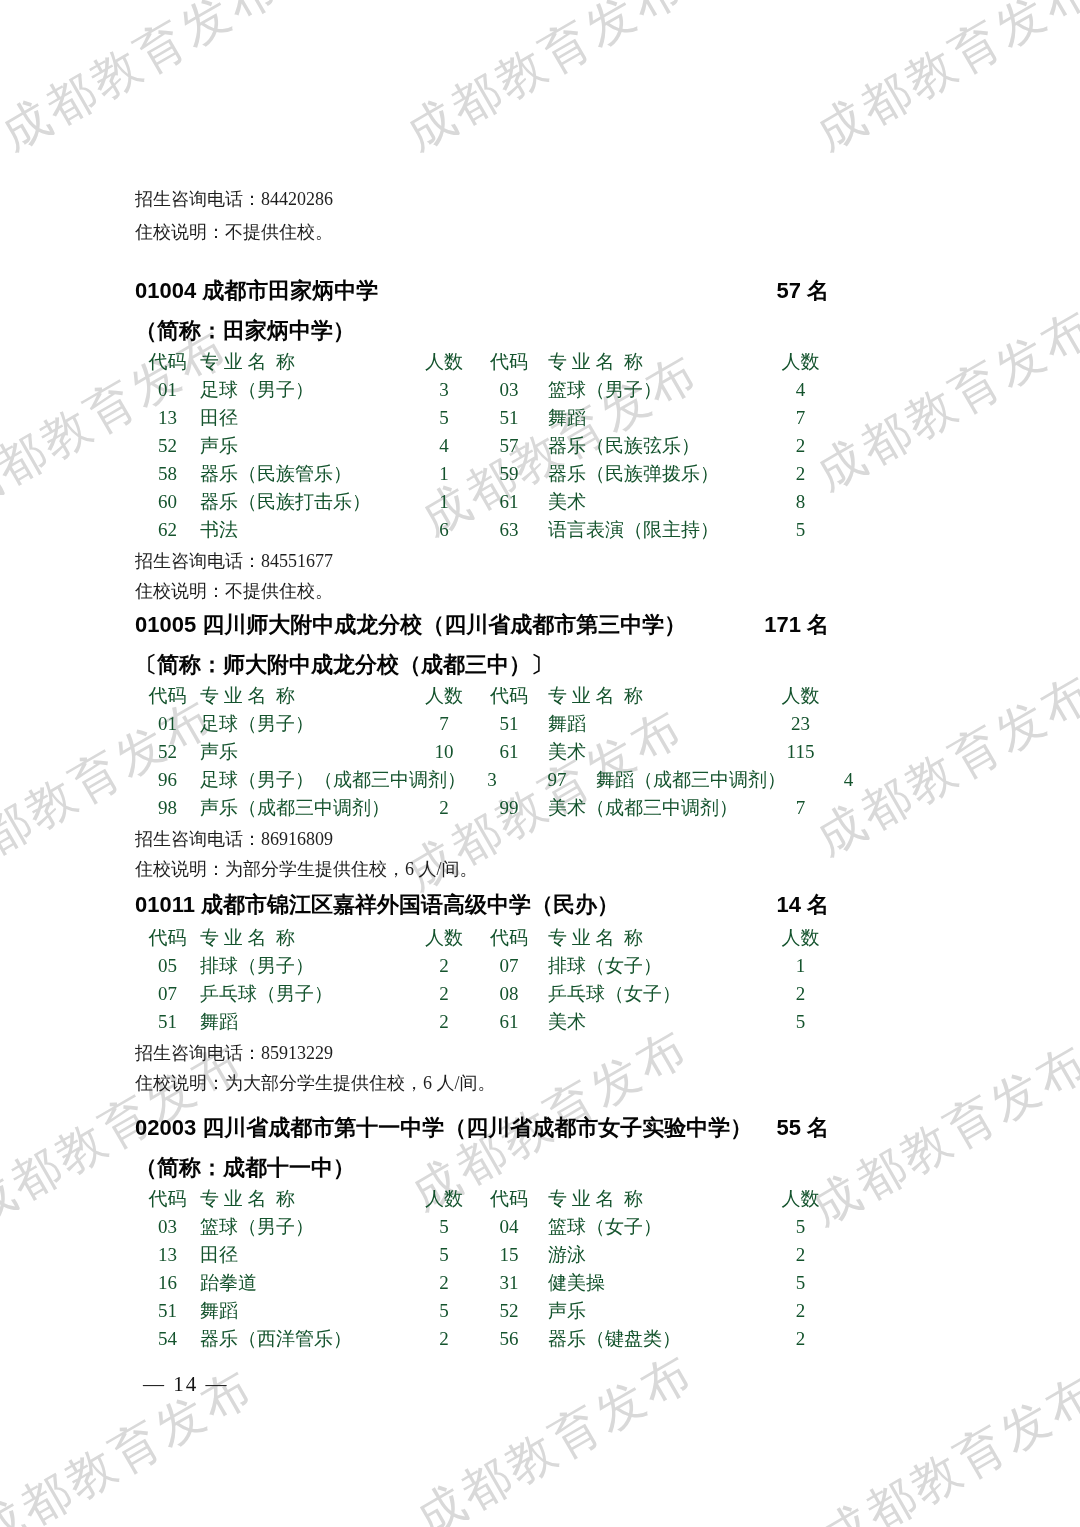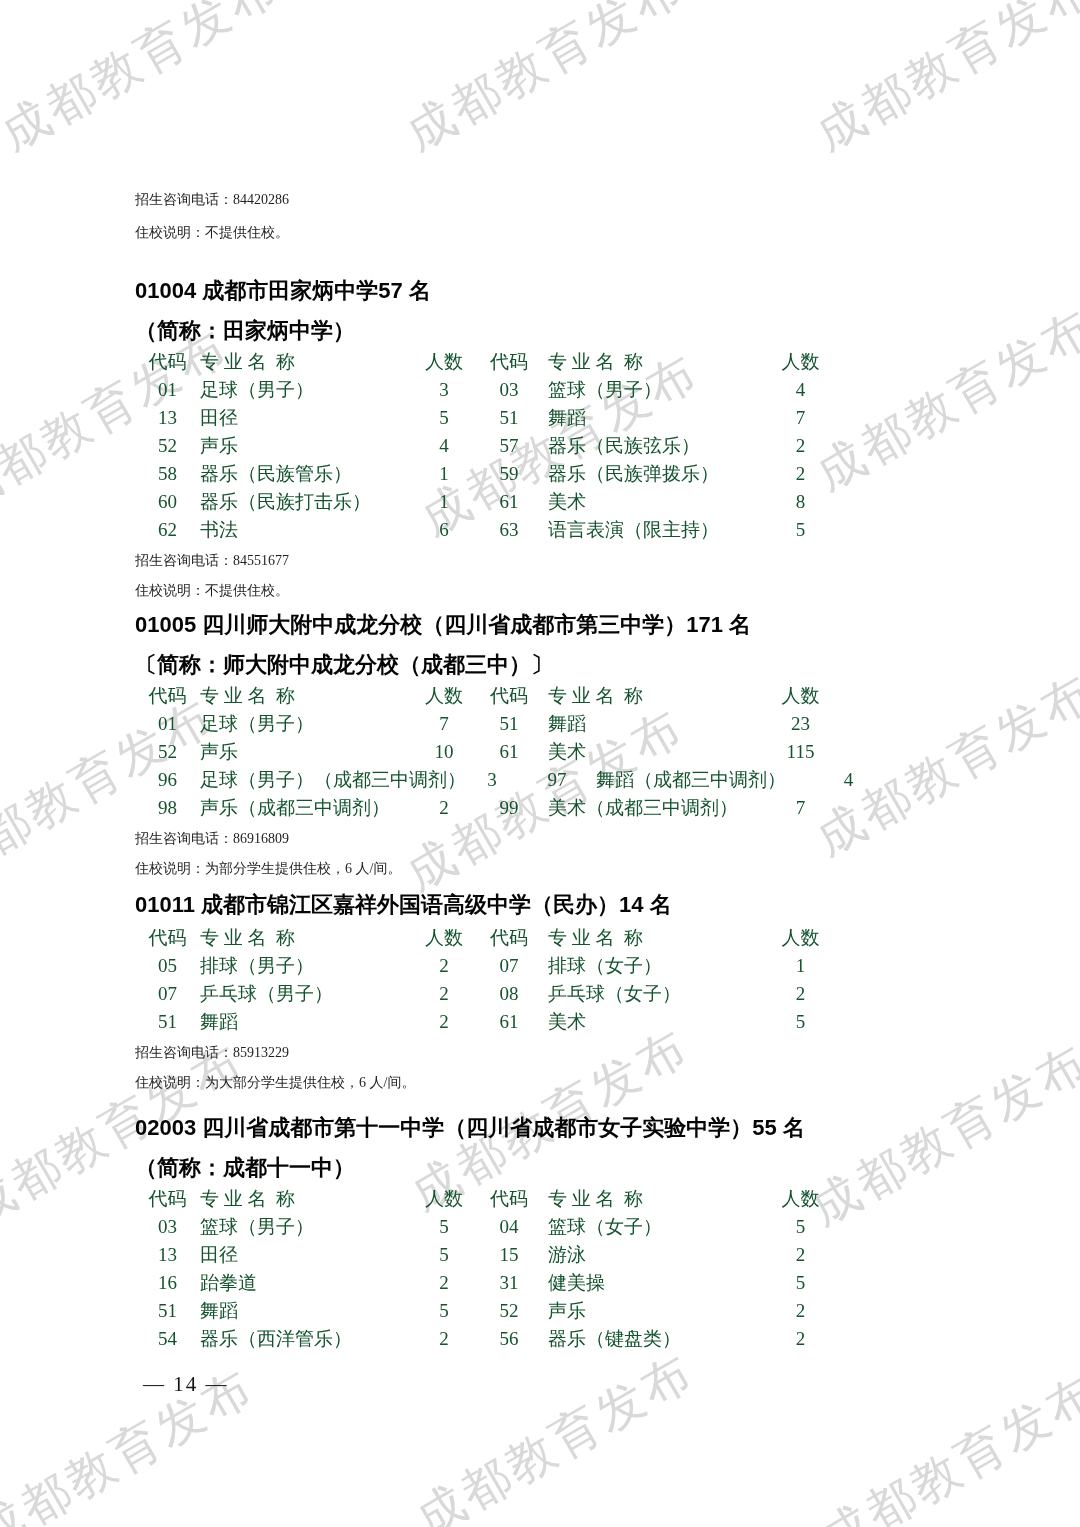--- a/index.html
+++ b/index.html
@@ -29,30 +29,30 @@
     pointer-events: none;
   }
   
   .content {
     position: absolute;
     left: 135px; top: 0;
     width: 694px; height: 100%;
   }
   .body-line {
     font-family: "Liberation Serif", "DejaVu Serif", serif;
-    font-size: 14px;
+    font-size: 18px;
     line-height: 33px;
     color: #1e1e1e;
     white-space: nowrap;
   }
   .top-block { position: absolute; left: 0; top: 183px; }
 
   .school-section { position: absolute; left: 0; width: 694px; }
   .title-row {
-    display: flex; align-items: baseline;
+    display: flex; justify-content: space-between; align-items: baseline;
     height: 34px;
     font-family: "Liberation Sans", "DejaVu Sans", sans-serif;
     font-weight: 700;
     font-size: 22px;
     color: #050505;
     white-space: nowrap;
   }
   .alias {
     height: 32px; margin-top: 6px;
     font-family: "Liberation Sans", "DejaVu Sans", sans-serif;

